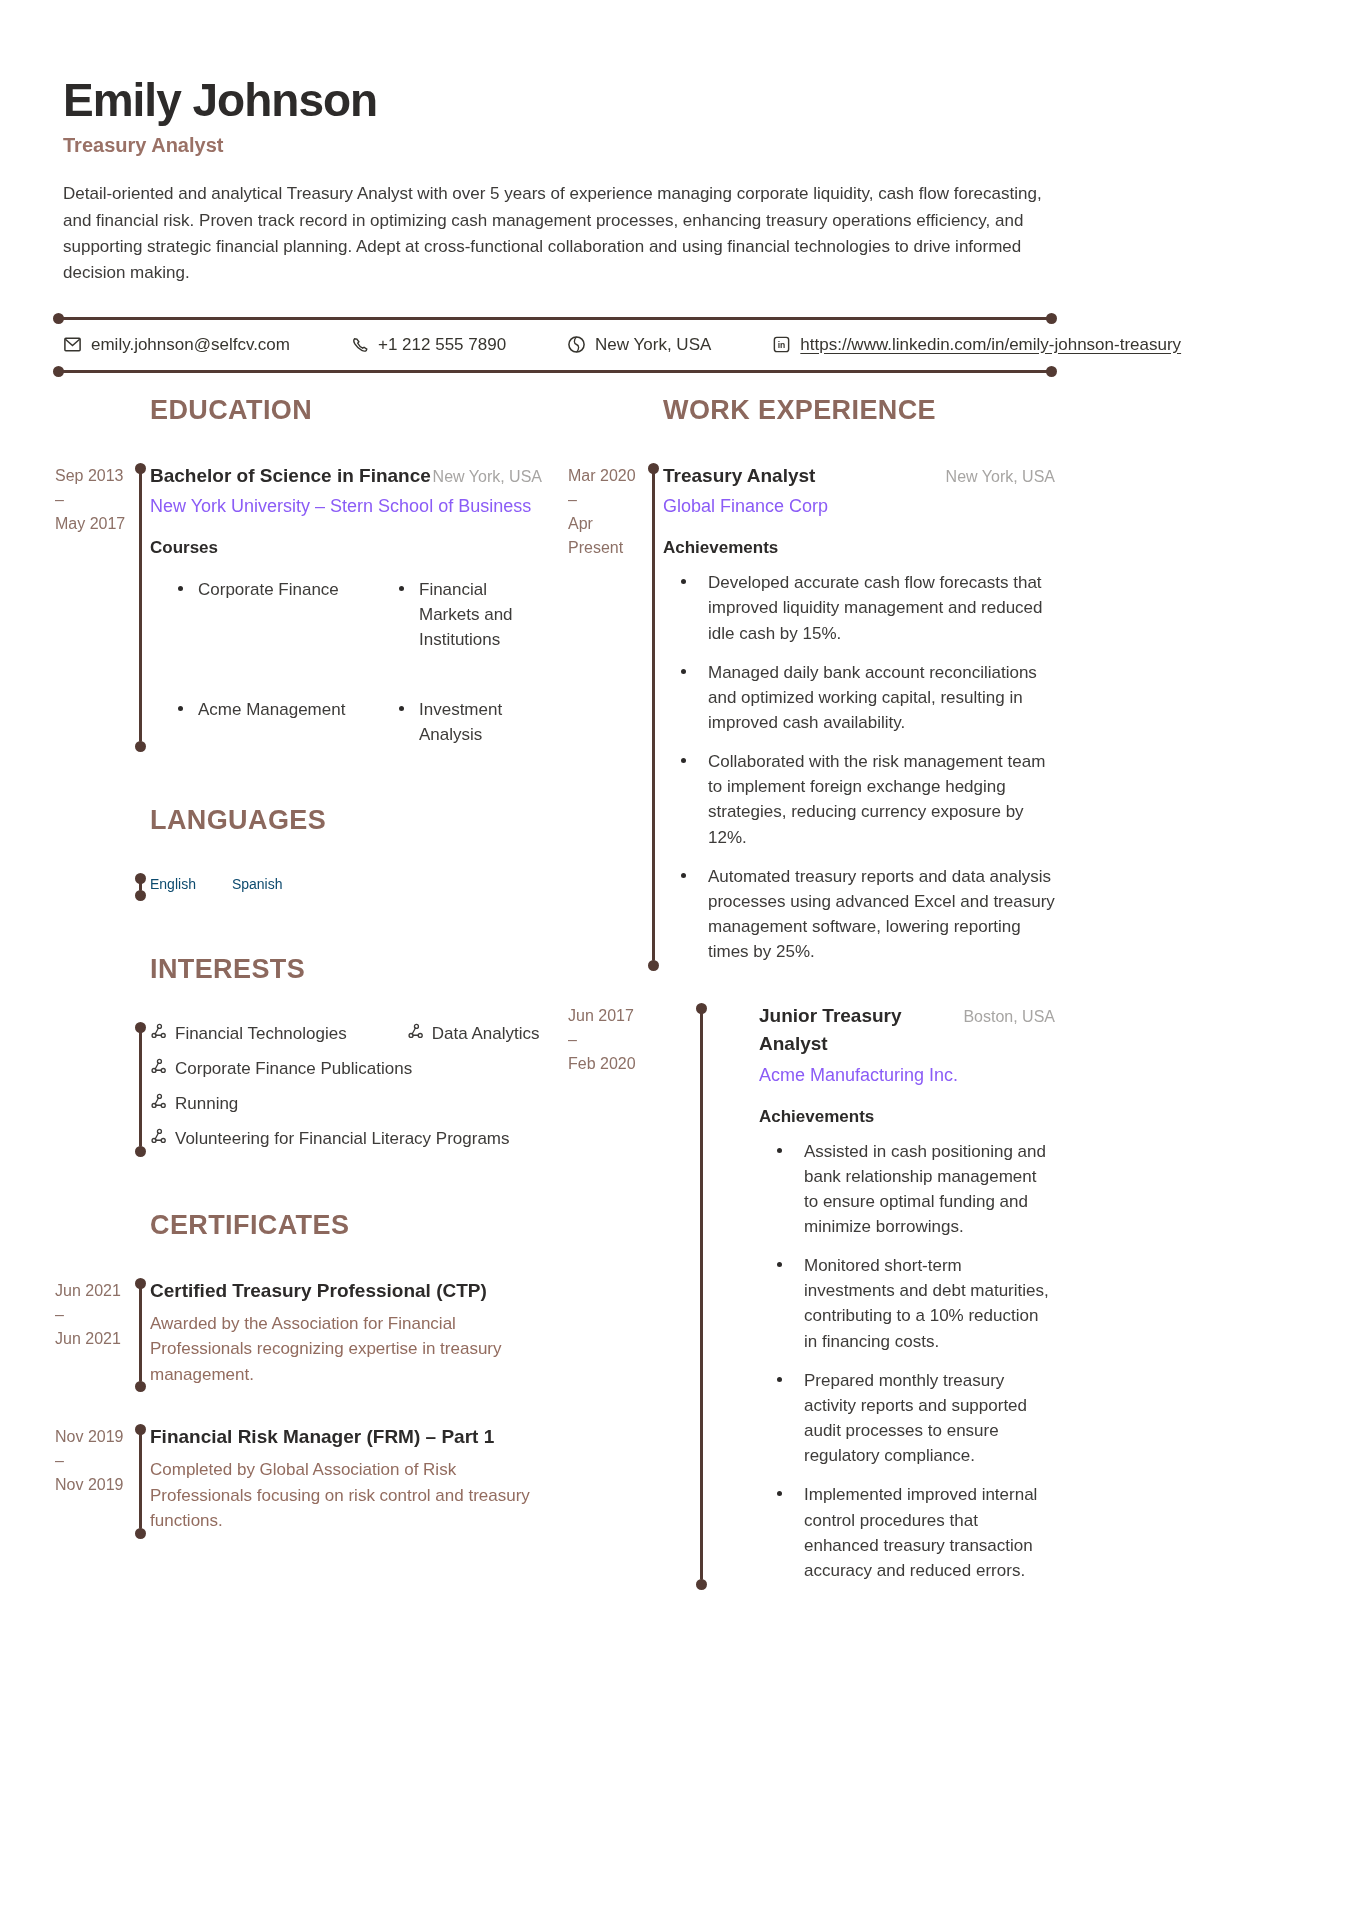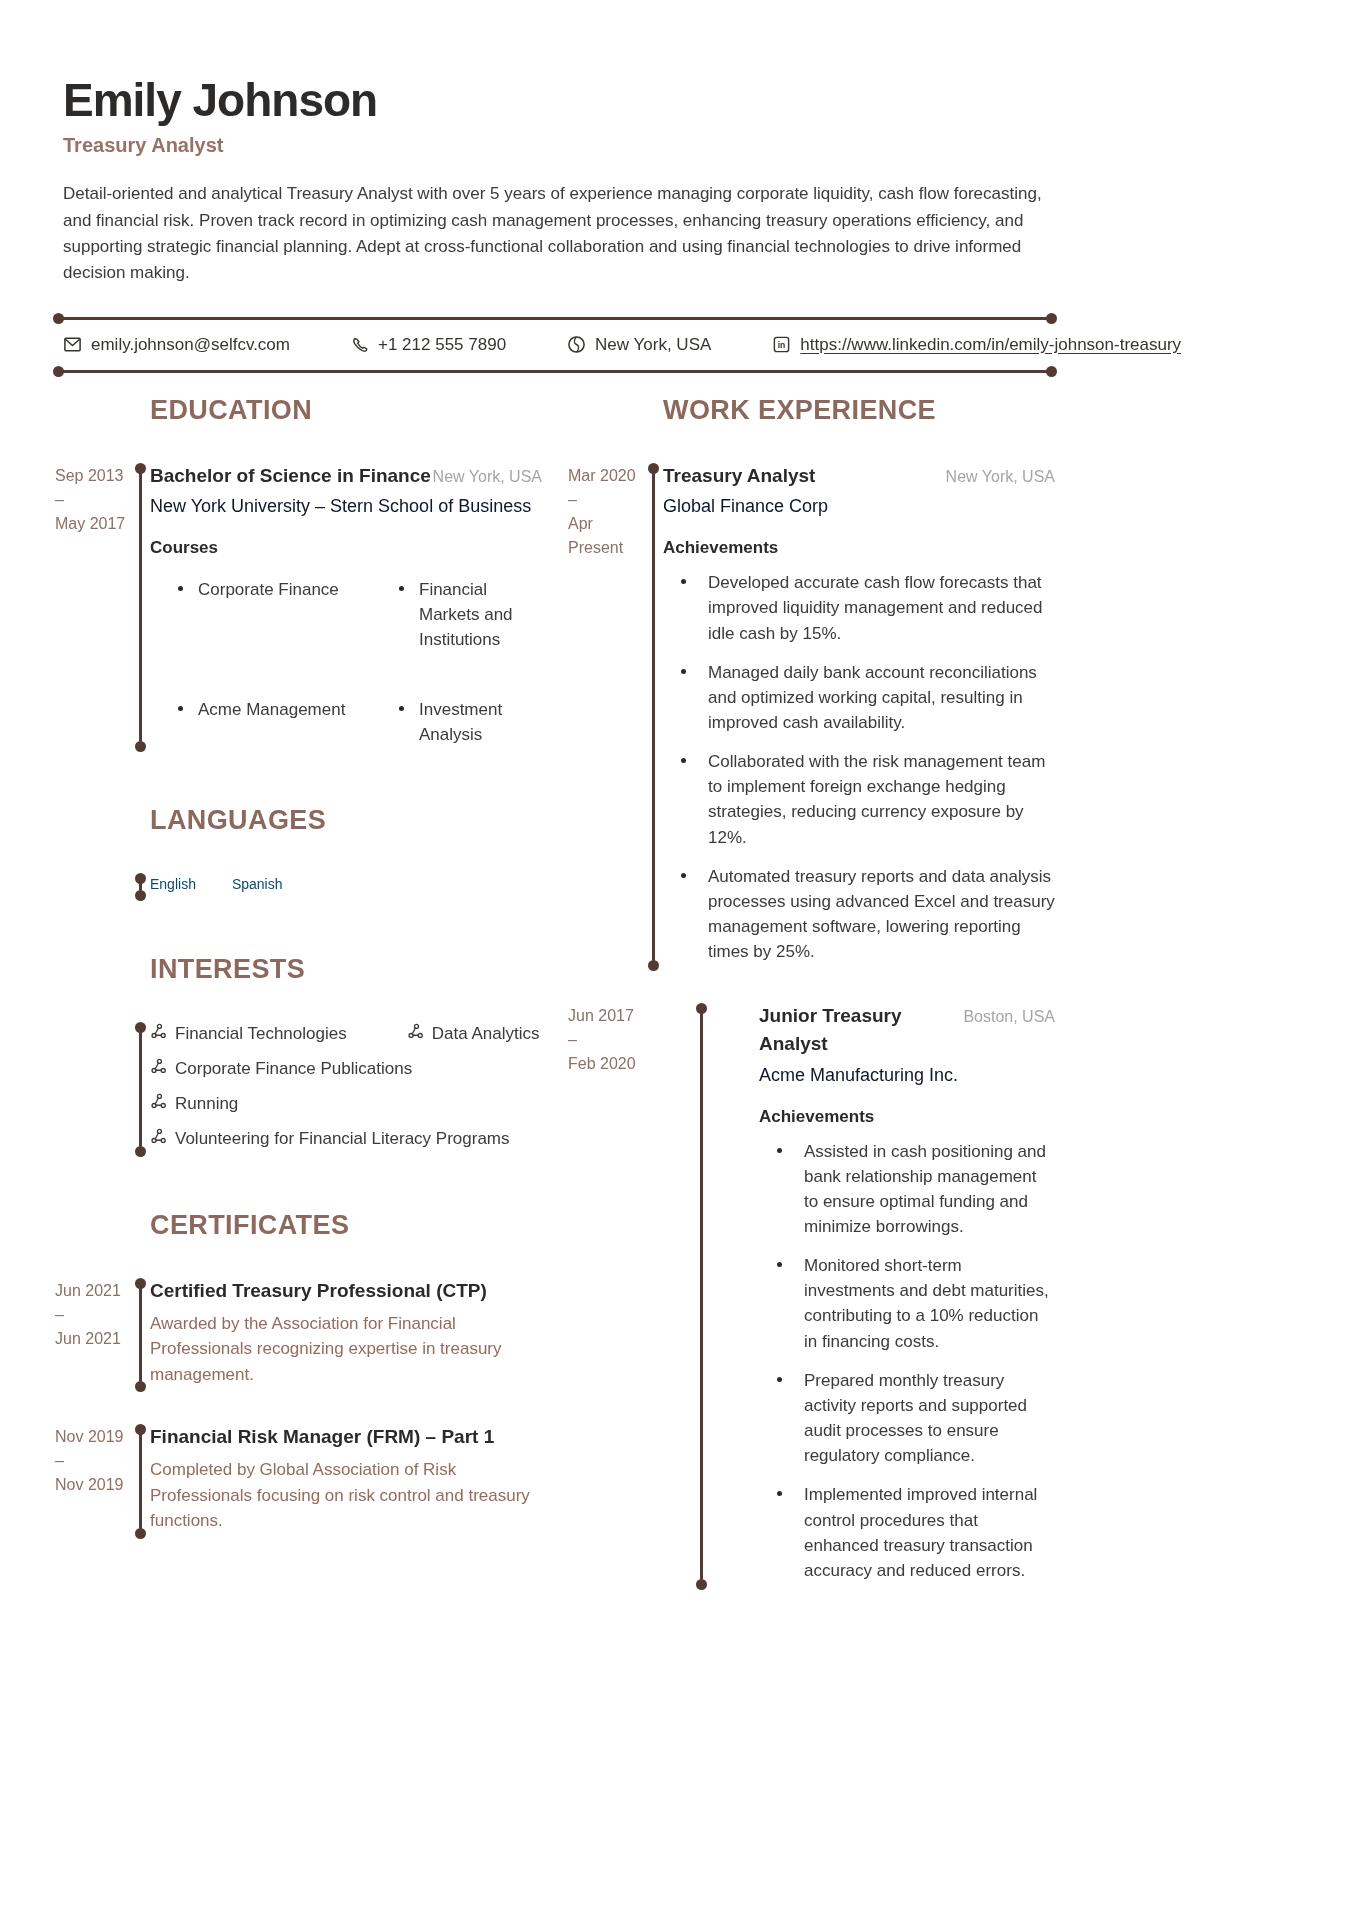--- a/index.html
+++ b/index.html
@@ -115,21 +115,21 @@
   .entry-title {
     font-size: 19px;
     font-weight: 700;
     color: #2c2a29;
     line-height: 1.45;
     max-width: 310px;
   }
   .entry-loc { font-size: 16px; color: #a7a5a3; white-space: nowrap; padding-top: 2px; }
   .entry-sub {
     font-size: 18px;
-    color: #0f172a;
+    color: #8b5cf6;
     line-height: 1.5;
     margin-top: 4px;
   }
   .mini-heading {
     font-size: 17px;
     font-weight: 700;
     color: #2c2a29;
     margin-top: 18px;
   }
 

